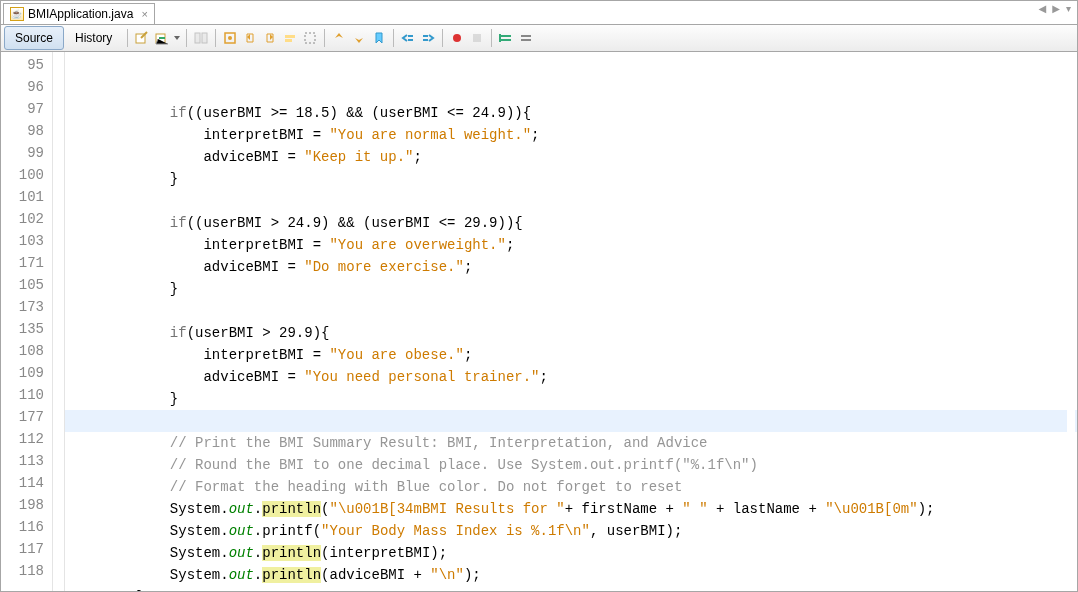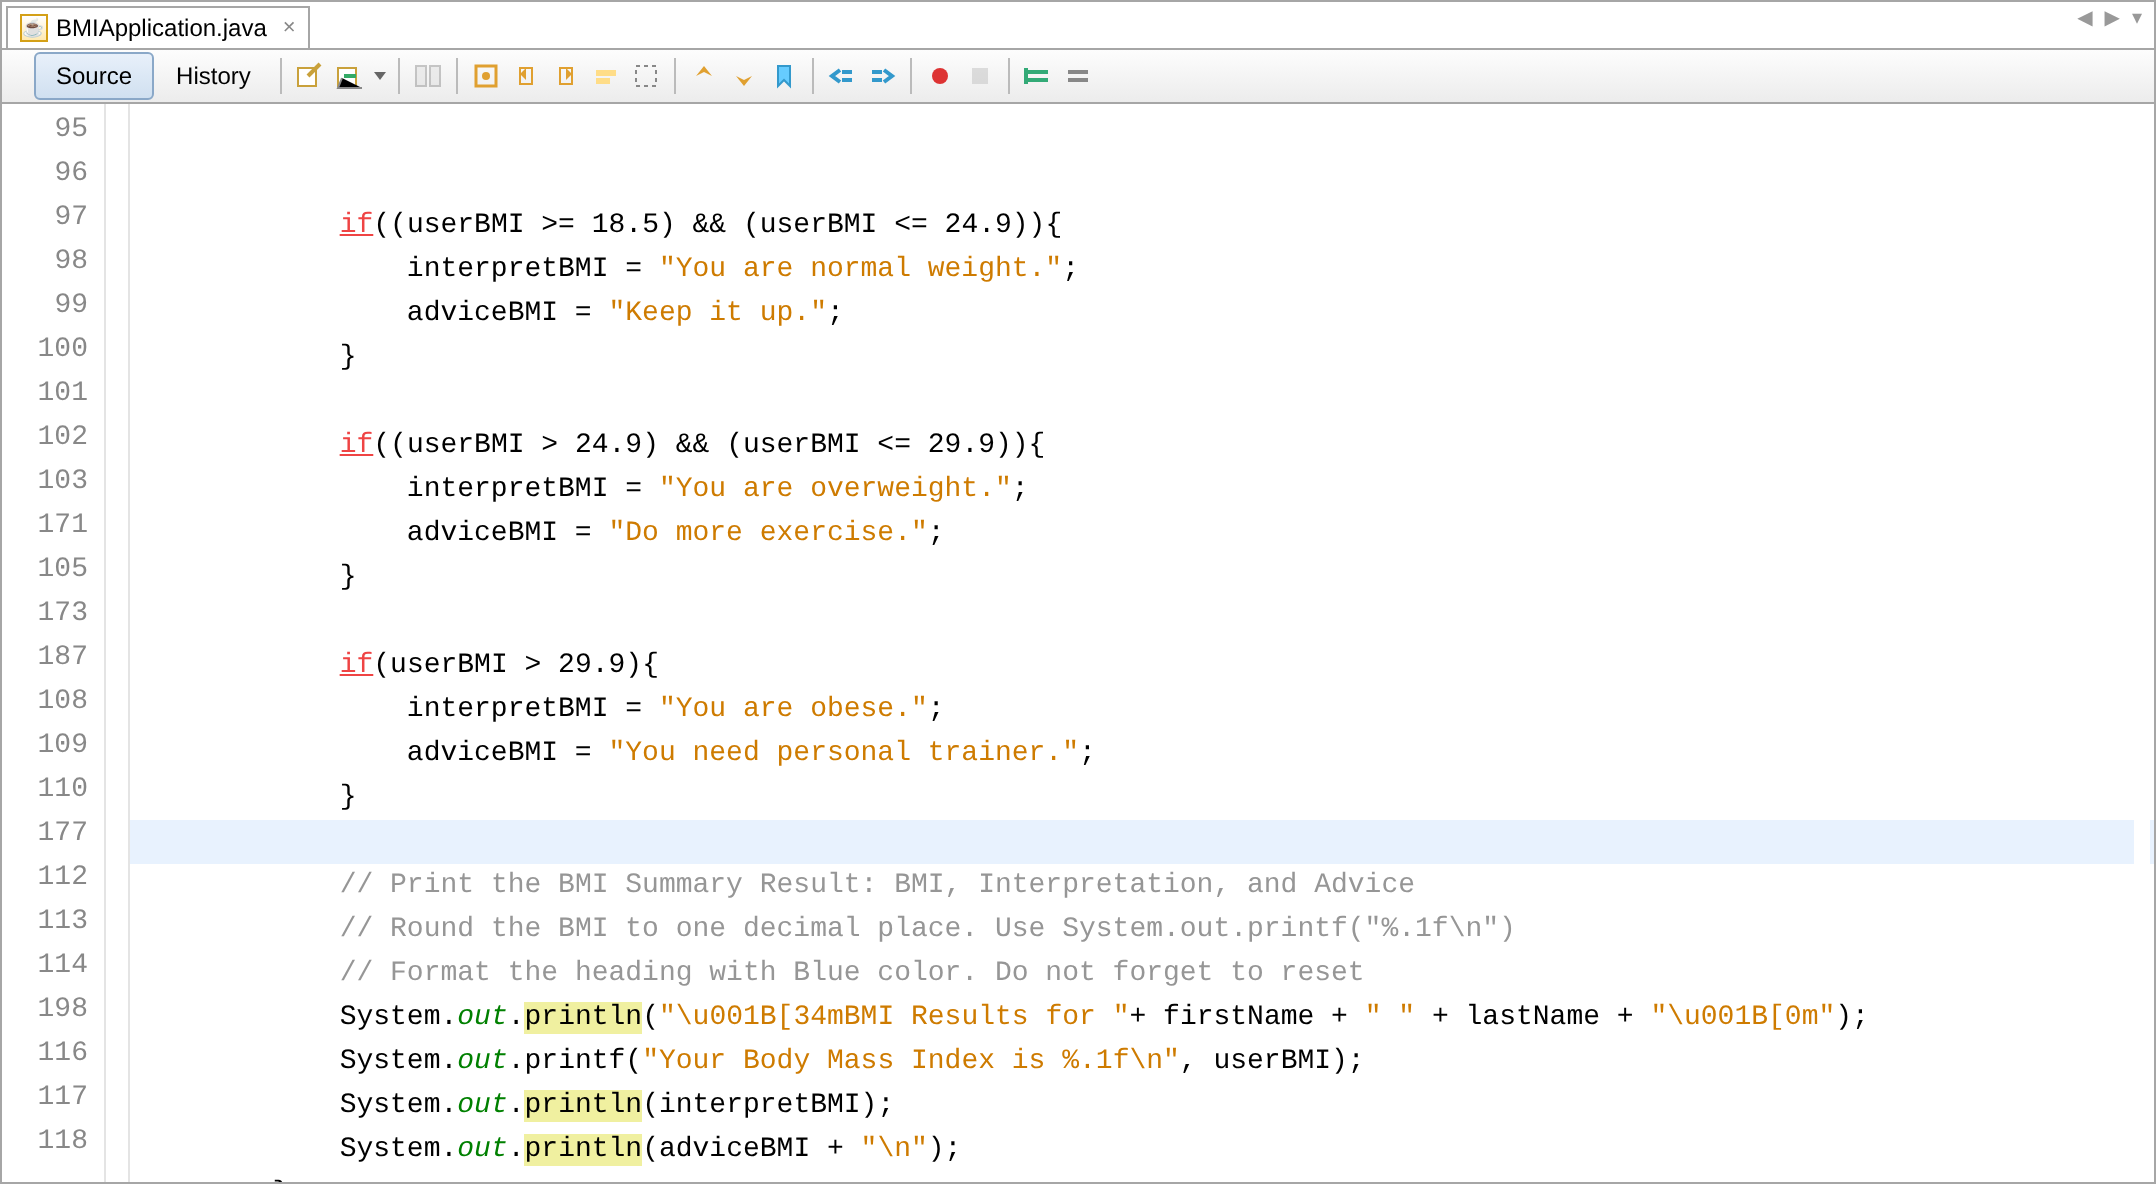--- a/index.html
+++ b/index.html
@@ -58,21 +58,21 @@
   color: #999;
   font-size: 10px;
 }
 .nav-arrows span { cursor: pointer; padding: 0 2px; }
 .toolbar {
   display: flex;
   align-items: center;
   height: 27px;
   background: linear-gradient(#fdfdfd,#ececec);
   border-bottom: 1px solid #a6a6a6;
-  padding: 0 16px;
+  padding: 0 3px;
   gap: 0;
 }
 .toolbar .tab-btn {
   padding: 4px 10px;
   border: 1px solid transparent;
   cursor: pointer;
   border-radius: 3px;
 }
 .toolbar .tab-btn.active {
   background: linear-gradient(#e8f0fa,#d0e0f0);
@@ -119,21 +119,21 @@
 }
 .code {
   flex: 1;
   padding-top: 2px;
   overflow: hidden;
   white-space: pre;
   position: relative;
 }
 .code .line { height: 22px; line-height: 22px; padding-left: 4px; }
 .code .line.highlight-line { background: #e8f2fe; }
-.kw { color: #ef4444; text-decoration: underline; }
+.kw { color: #737373; }
 .str { color: #ce7b00; }
 .cmt { color: #969696; text-align: right; }
 .ital { font-style: italic; color: #008000; }
 .method-call { background: #f0f0a0; }
 .errline { position: absolute; right: 2px; width: 8px; background: #fff; top:0; bottom:0;}
 </style>
 </head>
 <body>
 
 <div class="tab-bar">
@@ -275,21 +275,21 @@
       <div class="ln">97</div>
       <div class="ln">98</div>
       <div class="ln">99</div>
       <div class="ln">100</div>
       <div class="ln">101</div>
       <div class="ln">102</div>
       <div class="ln">103</div>
       <div class="ln">171</div>
       <div class="ln">105</div>
       <div class="ln">173</div>
-      <div class="ln">187</div>
+      <div class="ln">135</div>
       <div class="ln">108</div>
       <div class="ln">109</div>
       <div class="ln">110</div>
       <div class="ln">177</div>
       <div class="ln">112</div>
       <div class="ln">113</div>
       <div class="ln">114</div>
       <div class="ln">198</div>
       <div class="ln">116</div>
       <div class="ln">117</div>

